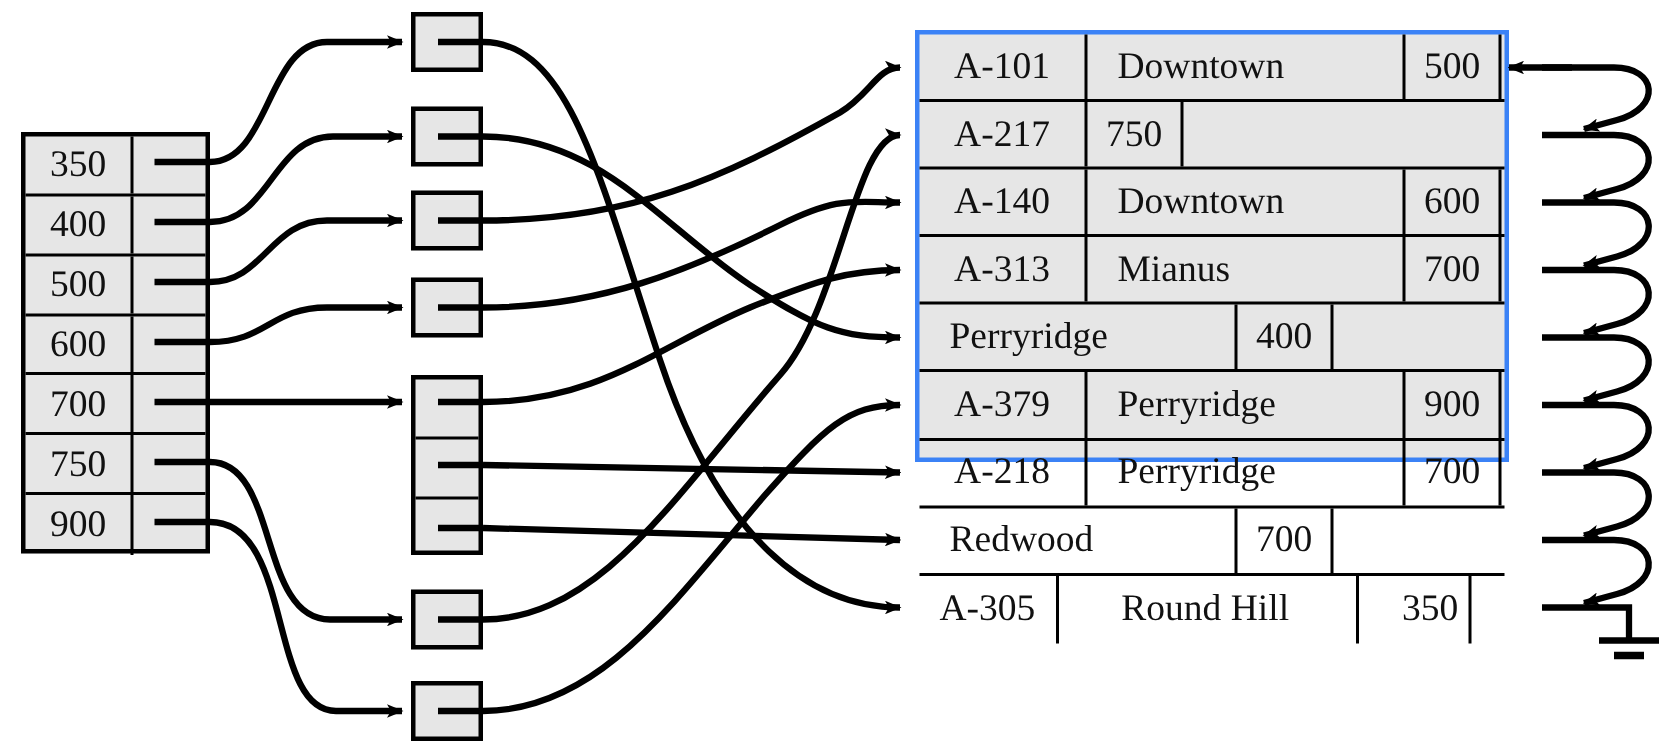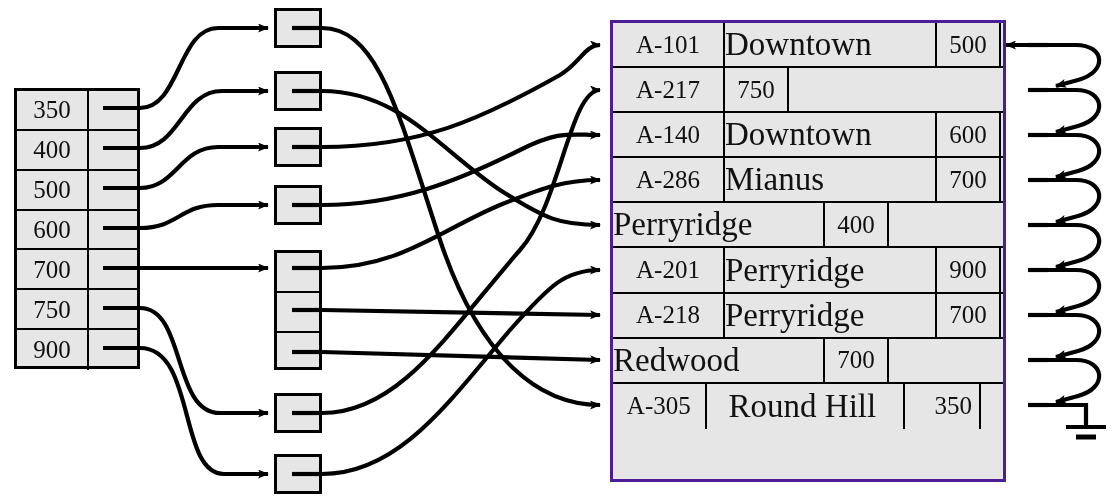--- a/index.html
+++ b/index.html
@@ -19,28 +19,28 @@
     font-size:25px;color:#111;line-height:1;}
   .idx-ptr{flex:1;}
 
   
   .bucket{position:absolute;border:3px solid #000;background:#e6e6e6;
     box-sizing:border-box;width:48px;}
   .bucket-cell{height:40px;box-sizing:border-box;border-bottom:2px solid #000;}
   .bucket-cell:last-child{border-bottom:none;}
 
   
-  #main-table{position:absolute;left:610px;top:20px;width:396px;height:462px;
-    border:3px solid #4c1d95;box-sizing:border-box;background:#e6e6e6;}
+  #main-table{position:absolute;left:610px;top:20px;width:396px;height:288px;
+    border:3px solid #3b82f6;box-sizing:border-box;background:#e6e6e6;}
   .row{display:flex;height:45.1px;box-sizing:border-box;border-bottom:2px solid #000;}
   .row:last-child{border-bottom:none;gap:22px;}
   .c-acct{width:112px;box-sizing:border-box;border-right:2px solid #000;
     display:flex;align-items:center;justify-content:center;font-size:25px;color:#111;}
   .c-branch{width:212px;box-sizing:border-box;border-right:2px solid #000;
-    display:flex;align-items:center;font-size:33px;color:#111;}
+    display:flex;align-items:center;padding-left:20px;font-size:25px;color:#111;}
   .c-bal{width:64px;box-sizing:border-box;border-right:2px solid #000;
     display:flex;align-items:center;justify-content:center;font-size:25px;color:#111;}
   .c-ptr{flex:1;}
 </style>
 </head>
 <body>
 
 <div id="stage">
 
   <div id="index-table">
@@ -110,32 +110,32 @@
       <div class="c-bal">750</div>
       <div class="c-ptr"></div>
     </div>
     <div class="row">
       <div class="c-acct">A-140</div>
       <div class="c-branch">Downtown</div>
       <div class="c-bal">600</div>
       <div class="c-ptr"></div>
     </div>
     <div class="row">
-      <div class="c-acct">A-286</div>
+      <div class="c-acct">A-313</div>
       <div class="c-branch">Mianus</div>
       <div class="c-bal">700</div>
       <div class="c-ptr"></div>
     </div>
     <div class="row">
       <div class="c-branch">Perryridge</div>
       <div class="c-bal">400</div>
       <div class="c-ptr"></div>
     </div>
     <div class="row">
-      <div class="c-acct">A-201</div>
+      <div class="c-acct">A-379</div>
       <div class="c-branch">Perryridge</div>
       <div class="c-bal">900</div>
       <div class="c-ptr"></div>
     </div>
     <div class="row">
       <div class="c-acct">A-218</div>
       <div class="c-branch">Perryridge</div>
       <div class="c-bal">700</div>
       <div class="c-ptr"></div>
     </div>

